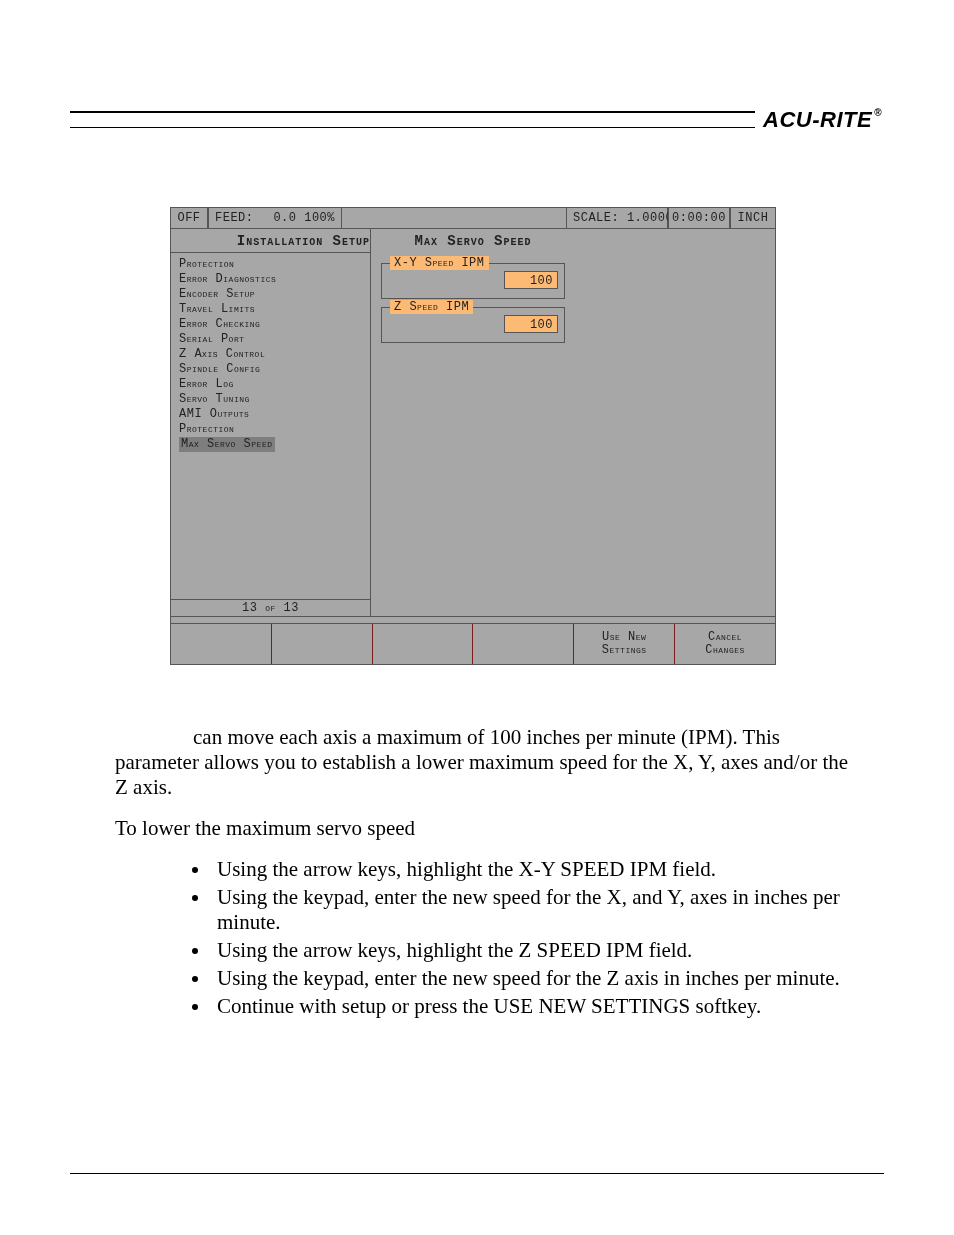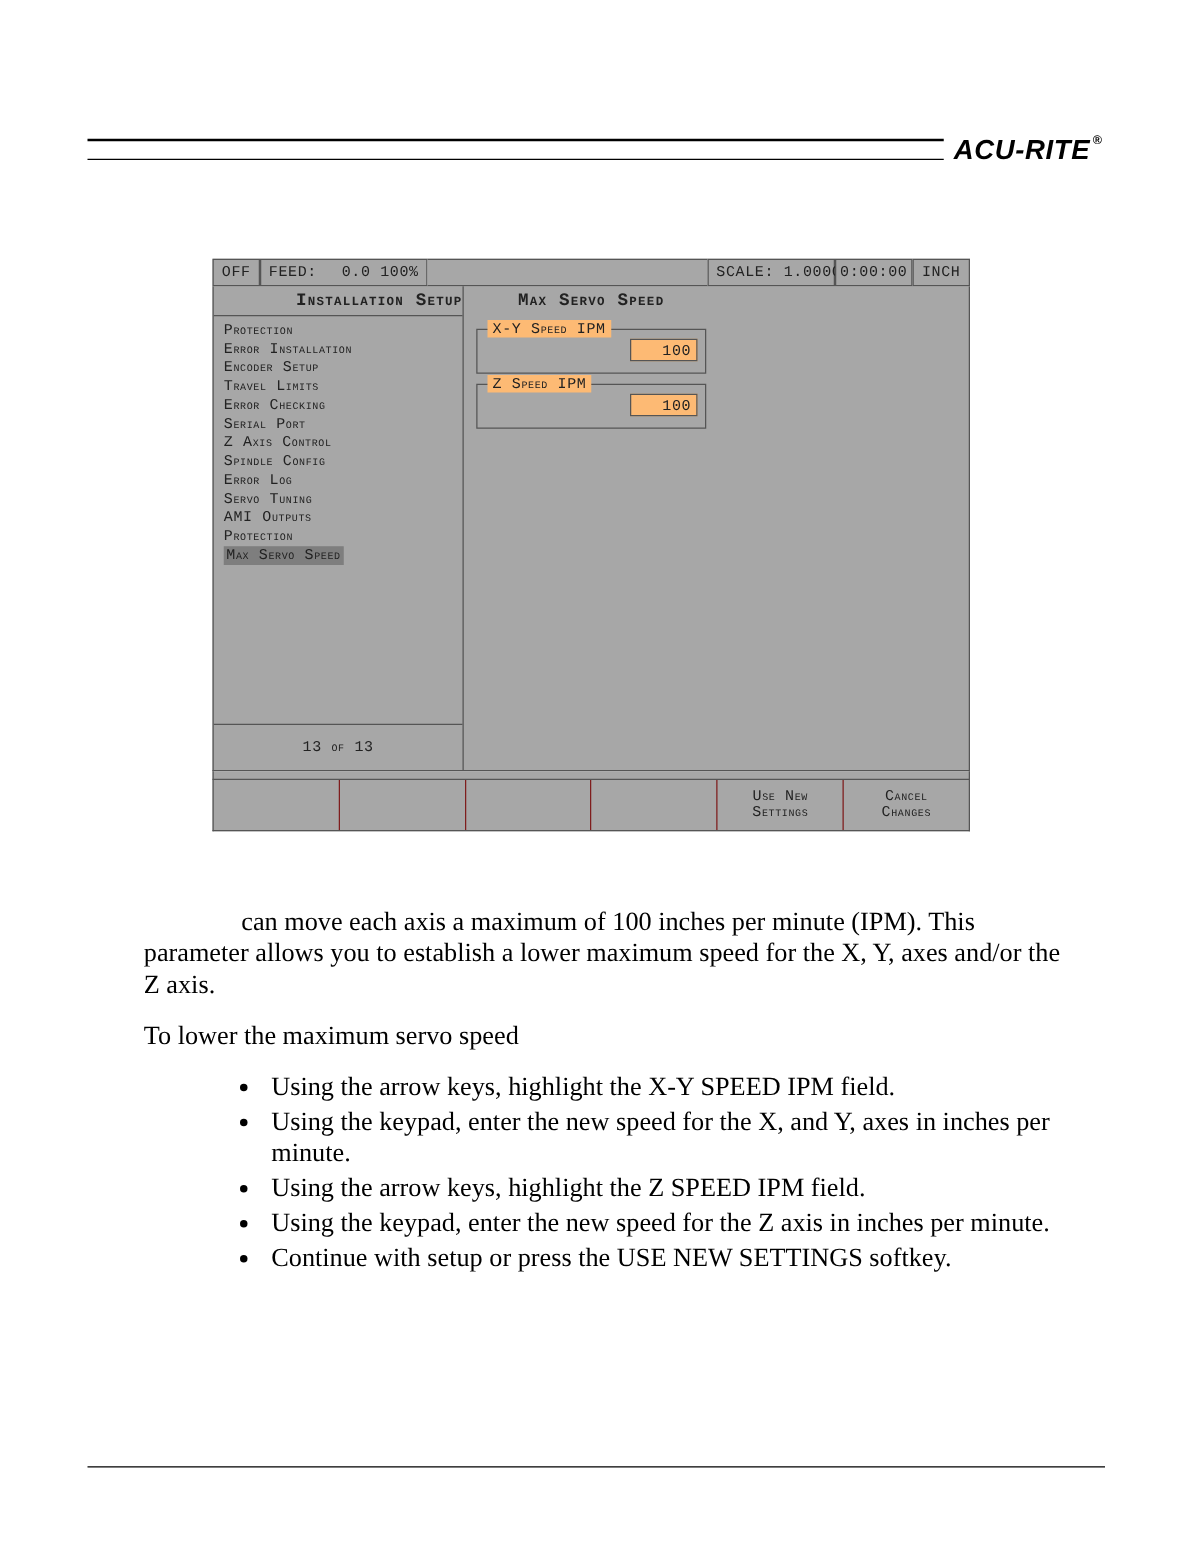--- a/index.html
+++ b/index.html
@@ -102,21 +102,21 @@
     padding: 4px 6px 0 8px;
     line-height: 15px;
     font-variant: small-caps;
     flex: 1;
     overflow: hidden;
   }
   .crt .side .list div { white-space: nowrap; }
   .crt .side .list .hl { background: #7e7e7e; display:inline-block; padding:0 2px;}
   .crt .side .counter {
     text-align: center;
-    padding: 11px 0;
+    padding: 1px 0;
     border-top: 1px solid #555;
     font-variant: small-caps;
   }
   .crt .main {
     flex: 1;
     position: relative;
   }
   .crt .main .title {
     position:absolute;
     left:0; right:200px; top:0;
@@ -226,21 +226,21 @@
       <div class="cell scale">SCALE: 1.0000</div>
       <div class="cell time">0:00:00</div>
       <div class="cell unit">INCH</div>
     </div>
 
     <div class="body">
       <div class="side">
         <div class="title">Installation Setup</div>
         <div class="list" id="side-list">
             <div>Protection</div>
-            <div>Error Installation</div>
+            <div>Error Diagnostics</div>
             <div>Encoder Setup</div>
             <div>Travel Limits</div>
             <div>Error Checking</div>
             <div>Serial Port</div>
             <div>Z Axis Control</div>
             <div>Spindle Config</div>
             <div>Error Log</div>
             <div>Servo Tuning</div>
             <div>AMI Outputs</div>
             <div>Protection</div>

